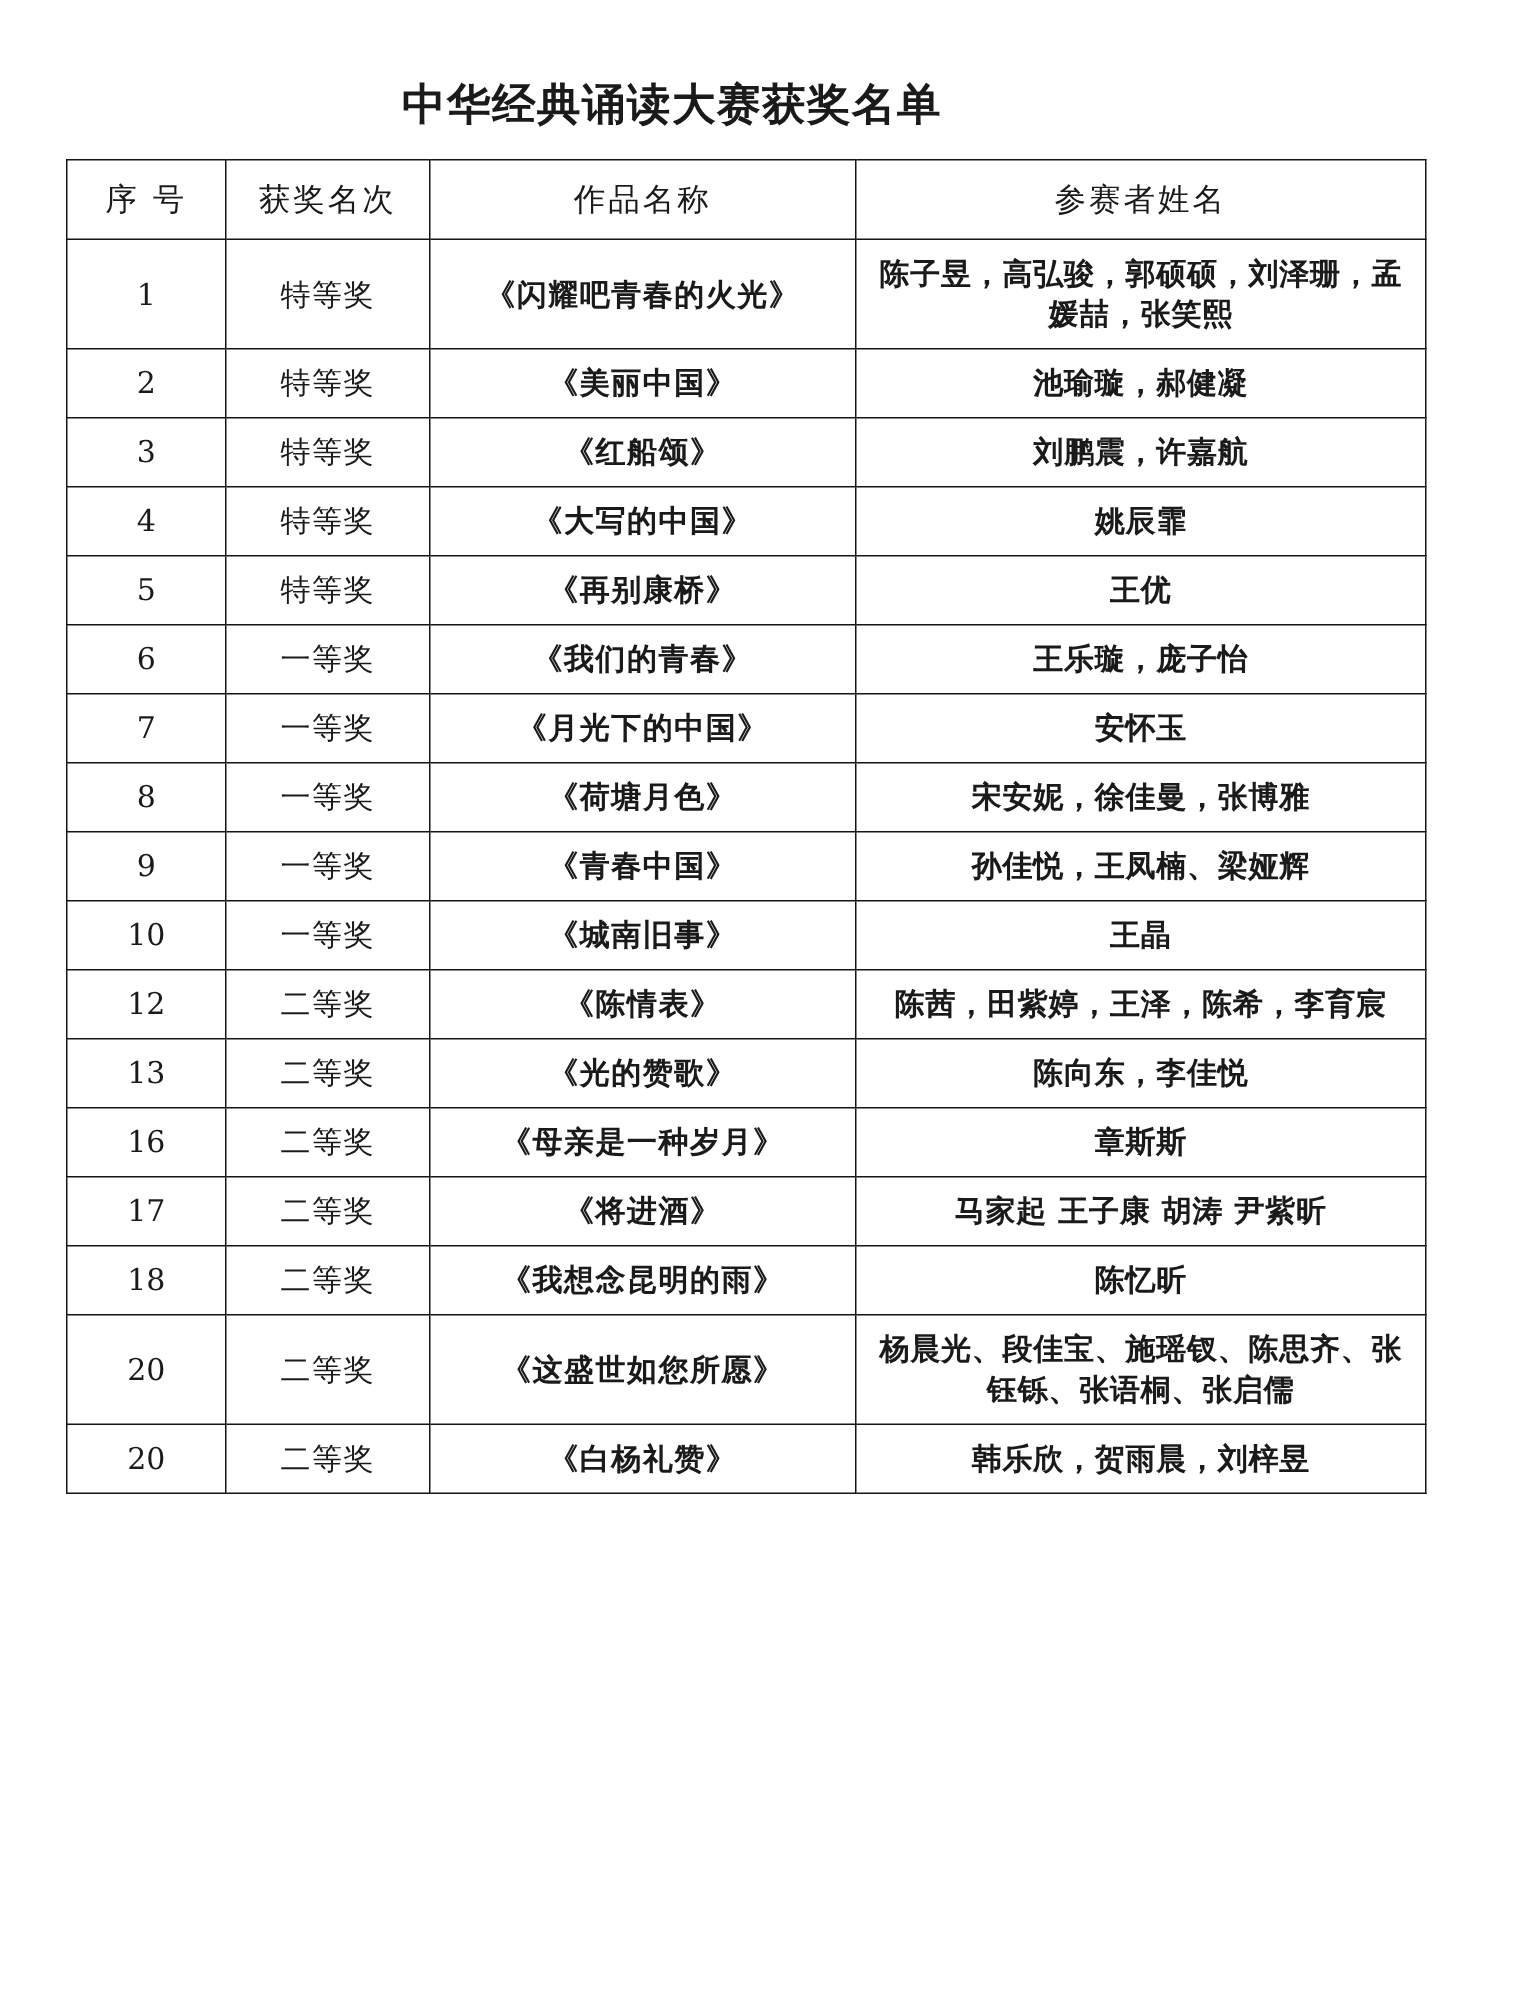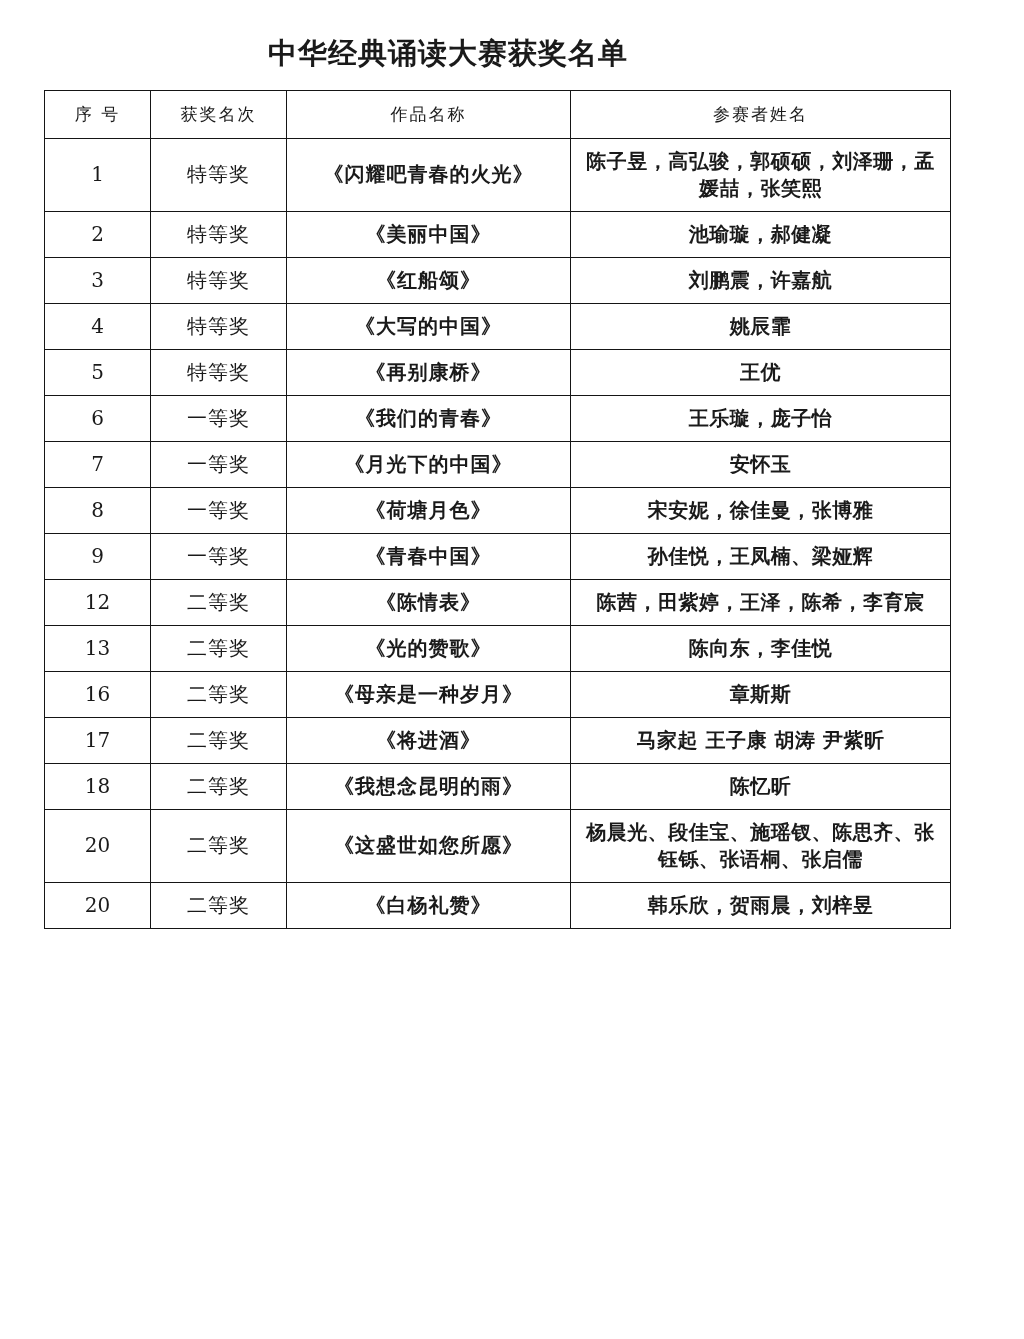--- a/index.html
+++ b/index.html
@@ -10,21 +10,21 @@
   body {
     width: 1024px;
     min-height: 1339px;
     font-family: "DejaVu Serif", "Liberation Serif", serif;
     color: #1a1a1a;
   }
   .page {
     width: 896px;
     min-height: 1339px;
     box-sizing: border-box;
-    padding: 24px 44px 18px 44px;
+    padding: 40px 44px 18px 44px;
     background: #fff;
   }
   .doc-title {
     text-align: center;
     font-size: 29px;
     font-weight: bold;
     letter-spacing: 1px;
     margin: 10px 0 16px 0;
     font-family: "DejaVu Serif", "Liberation Serif", serif;
   }
@@ -40,21 +40,21 @@
     text-align: center;
     vertical-align: middle;
     font-size: 20px;
     line-height: 1.35;
     padding: 9px 6px;
     font-family: "DejaVu Serif", "Liberation Serif", serif;
     word-break: break-word;
   }
   table.award-table thead th {
     font-weight: normal;
-    font-size: 17px;
+    font-size: 21px;
     padding: 12px 6px;
     letter-spacing: 2px;
   }
   col.c-index { width: 106px; }
   col.c-rank  { width: 136px; }
   col.c-work  { width: 284px; }
   col.c-names { width: 380px; }
 
   td.cell-index { font-size: 21px; }
   td.cell-rank  { font-size: 20px; letter-spacing: 1px; }
@@ -132,20 +132,26 @@
           <td class="cell-work">《荷塘月色》</td>
           <td class="cell-names">宋安妮，徐佳曼，张博雅</td>
         </tr>
         <tr>
           <td class="cell-index">9</td>
           <td class="cell-rank">一等奖</td>
           <td class="cell-work">《青春中国》</td>
           <td class="cell-names">孙佳悦，王凤楠、梁娅辉</td>
         </tr>
         <tr>
+          <td class="cell-index">10</td>
+          <td class="cell-rank">一等奖</td>
+          <td class="cell-work">《城南旧事》</td>
+          <td class="cell-names">王晶</td>
+        </tr>
+        <tr>
           <td class="cell-index">12</td>
           <td class="cell-rank">二等奖</td>
           <td class="cell-work">《陈情表》</td>
           <td class="cell-names">陈茜，田紫婷，王泽，陈希，李育宸</td>
         </tr>
         <tr>
           <td class="cell-index">13</td>
           <td class="cell-rank">二等奖</td>
           <td class="cell-work">《光的赞歌》</td>
           <td class="cell-names">陈向东，李佳悦</td>

